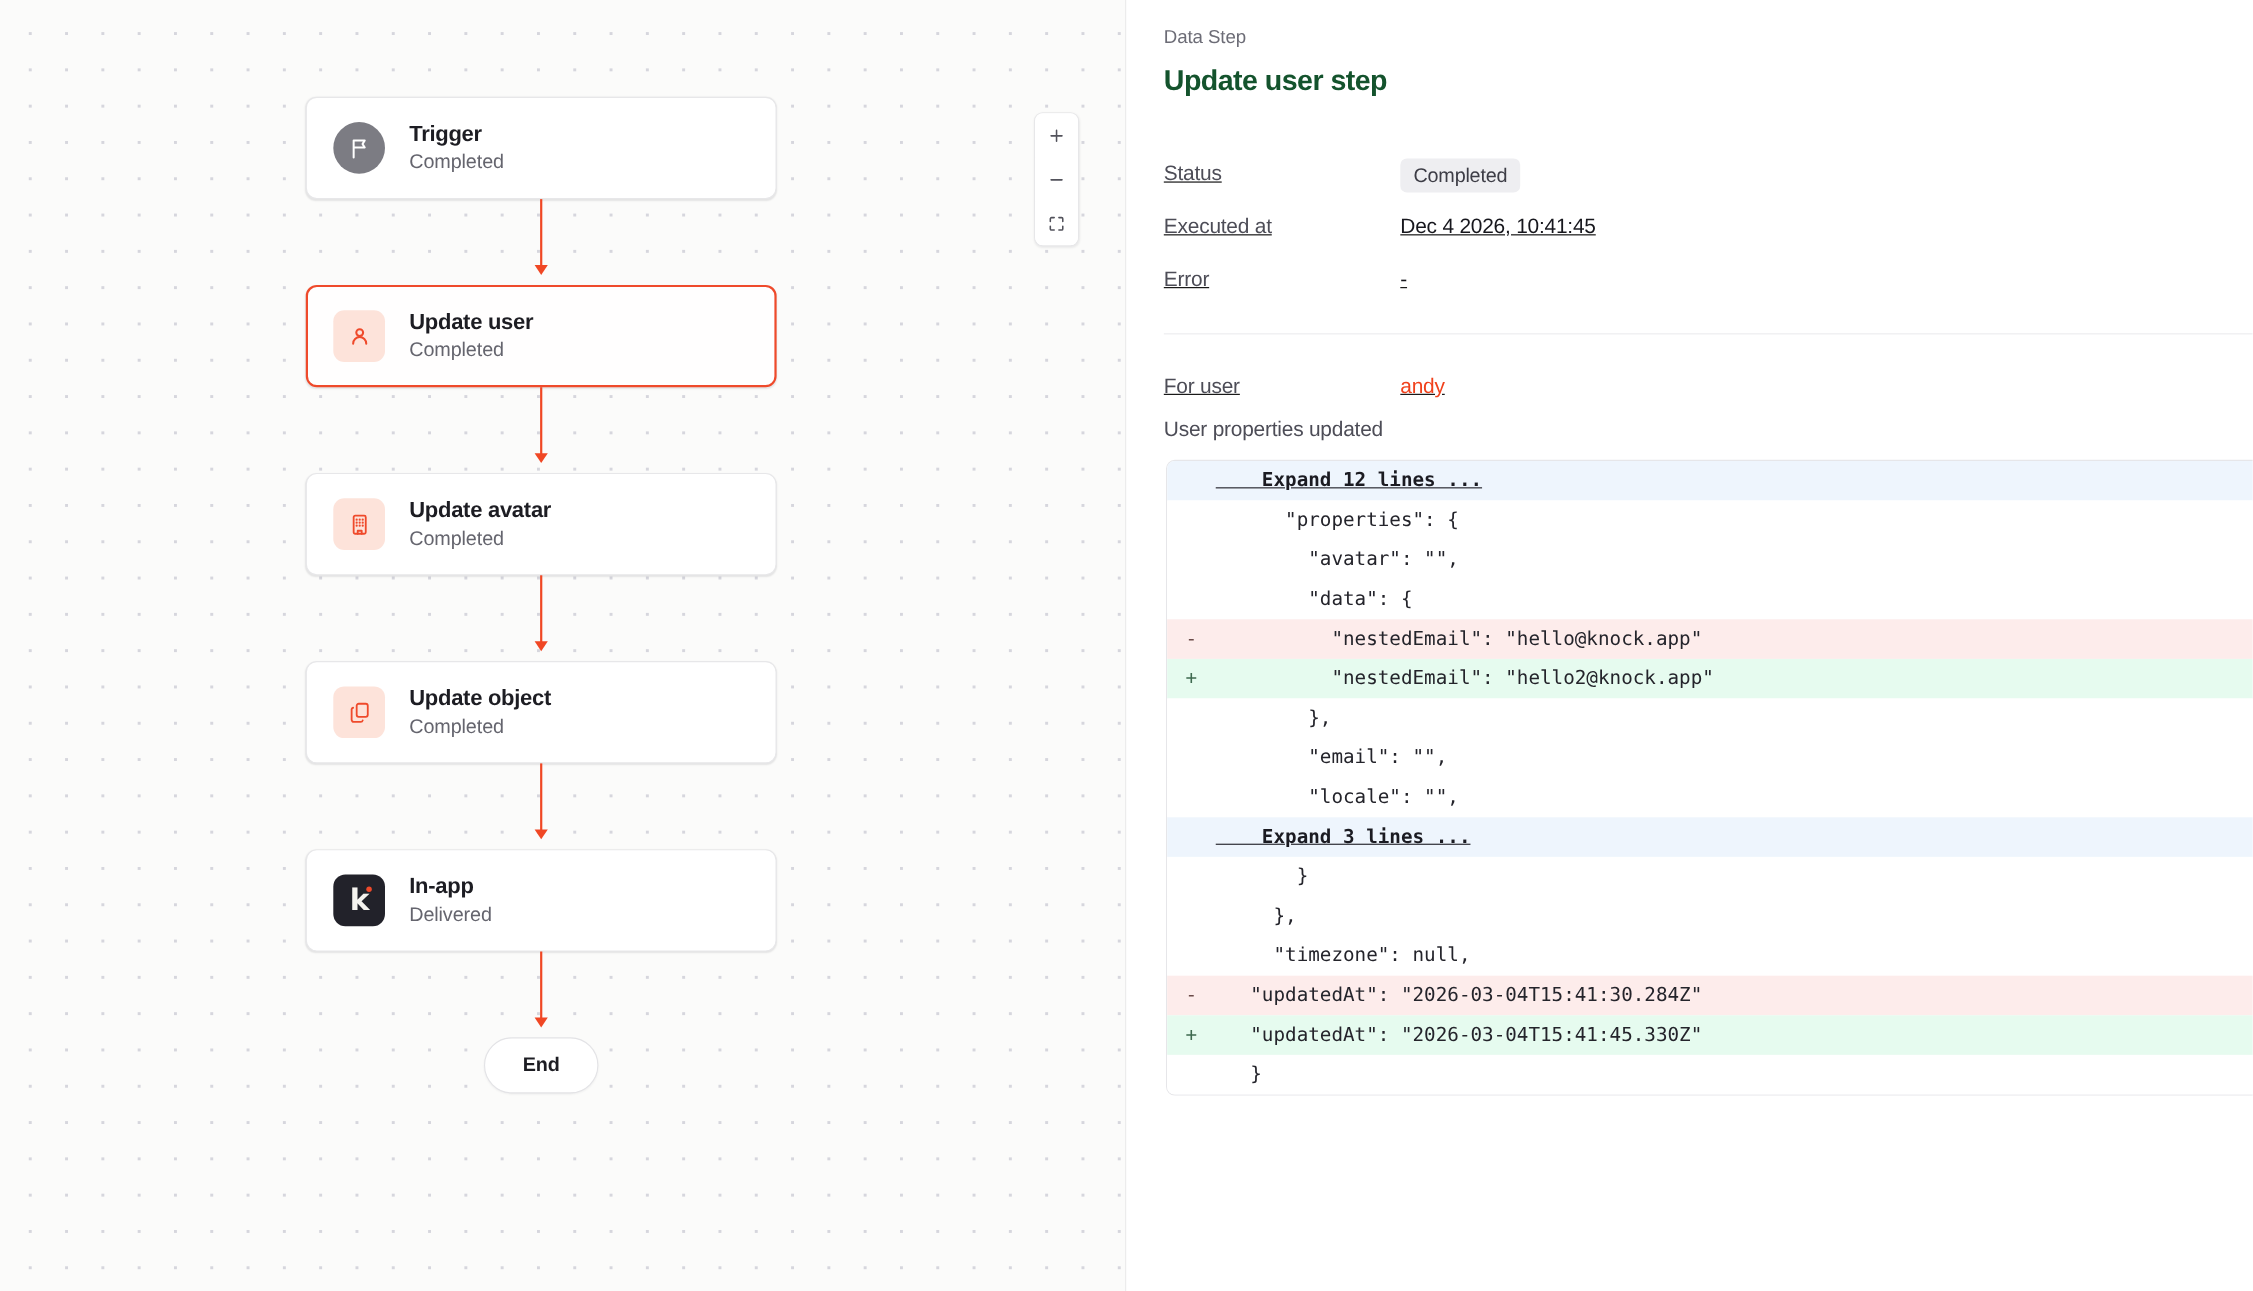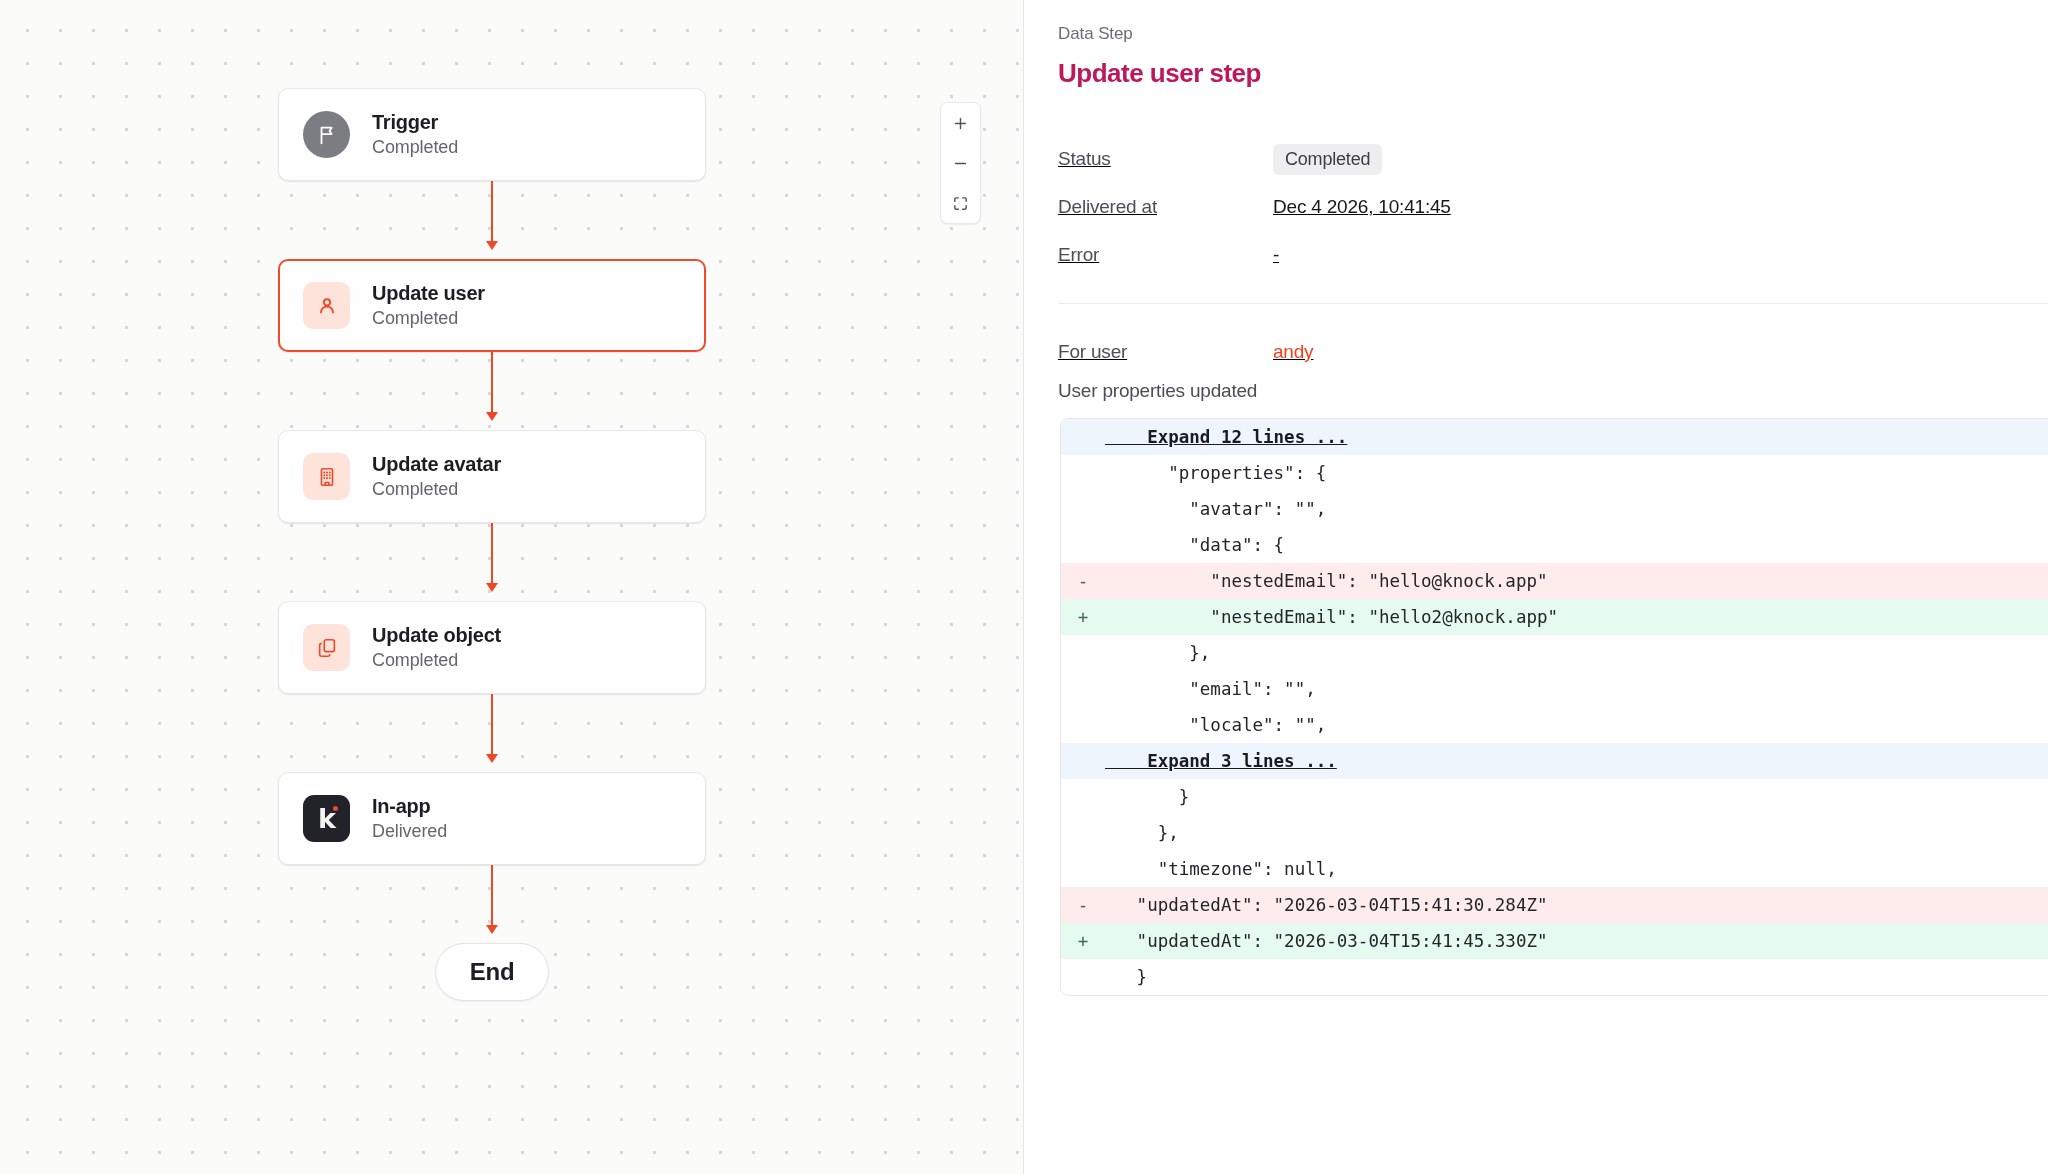--- a/index.html
+++ b/index.html
@@ -134,21 +134,21 @@
   .end-wrap {
     width: 428px;
     display: flex;
     justify-content: center;
   }
   .end-node {
     background: #ffffff;
     border: 1px solid #e3e3e6;
     border-radius: 999px;
     padding: 14px 34px;
-    font-size: 24px;
+    font-size: 18px;
     font-weight: 700;
     color: #1d1d23;
     box-shadow: 0 1px 2px rgba(16,17,26,0.06);
     cursor: pointer;
     letter-spacing: -0.2px;
   }
 
   
   .zoom-controls {
     position: absolute;
@@ -187,21 +187,21 @@
 
   .eyebrow {
     font-size: 17px;
     color: #6c6c76;
     letter-spacing: -0.1px;
   }
   .panel-title {
     margin-top: 14px;
     font-size: 26px;
     font-weight: 700;
-    color: #be185d;
+    color: #14532d;
     letter-spacing: -0.5px;
   }
 
   .meta-table {
     margin-top: 50px;
     width: 960px;
   }
   .meta-row {
     display: flex;
     align-items: center;
@@ -435,21 +435,21 @@
     <div class="panel-title">Update user step</div>
 
     <div class="meta-table">
       <div class="meta-row">
         <div class="meta-label">Status</div>
         <div class="meta-value">
           <span class="badge">Completed</span>
         </div>
       </div>
       <div class="meta-row">
-        <div class="meta-label">Delivered at</div>
+        <div class="meta-label">Executed at</div>
         <div class="meta-value">Dec 4 2026, 10:41:45</div>
       </div>
       <div class="meta-row">
         <div class="meta-label">Error</div>
         <div class="meta-value">-</div>
       </div>
     </div>
 
     <div class="divider"></div>
 

